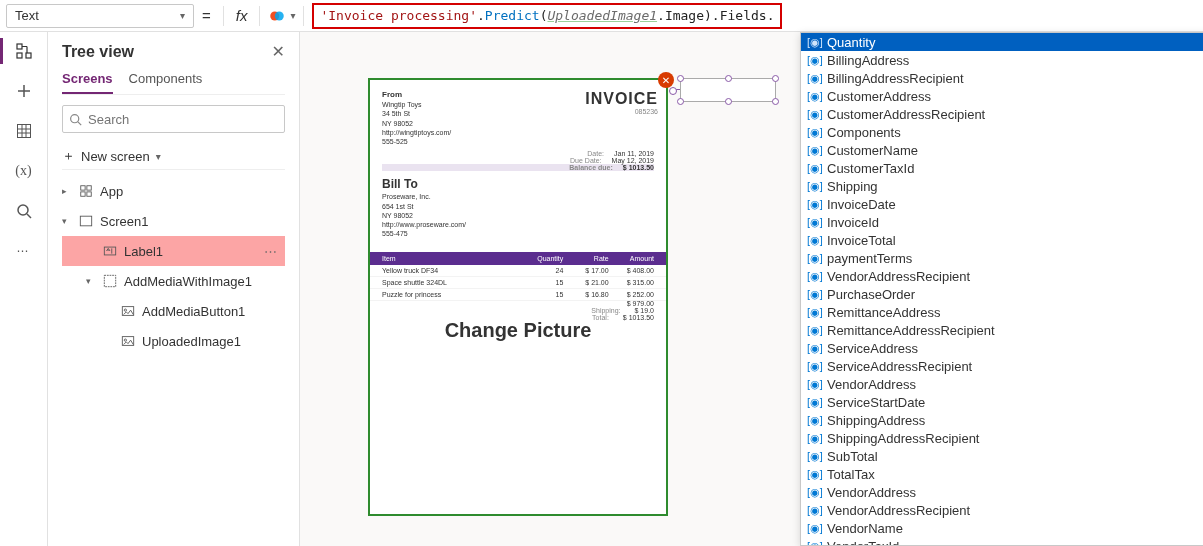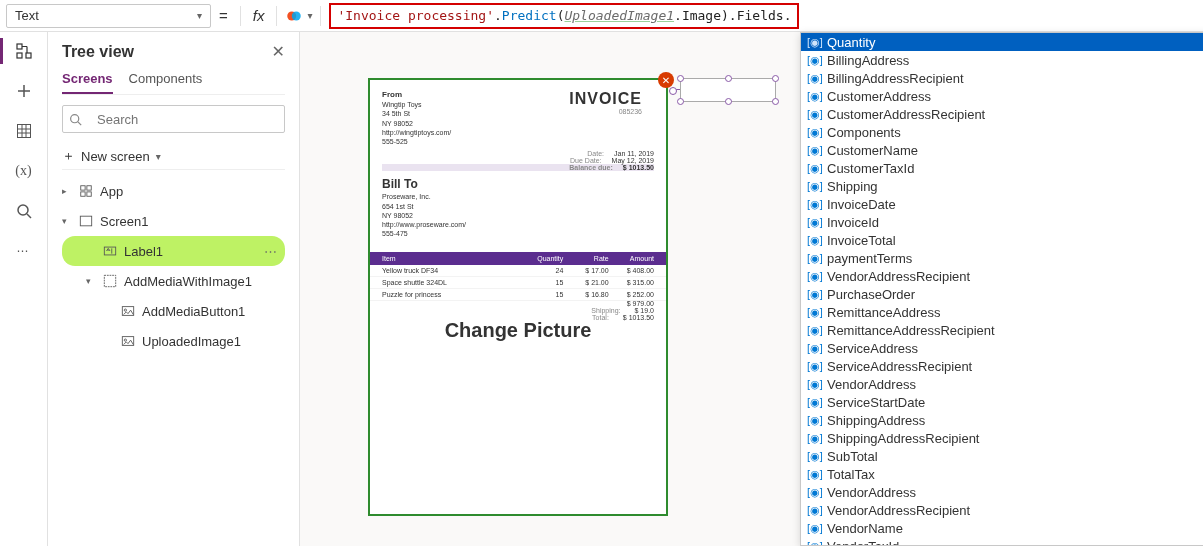--- a/index.html
+++ b/index.html
@@ -1,19 +1,19 @@
 <!DOCTYPE html>
 <html><head>
 <meta charset="utf-8">
 <style>
   * { box-sizing: border-box; margin: 0; padding: 0; }
   body { font-family: "Segoe UI", Arial, sans-serif; font-size: 12px; color: #333; background: #fff; width: 1203px; height: 546px; overflow: hidden; position: relative; }
 
   .formula-row { display: flex; align-items: center; height: 32px; border-bottom: 1px solid #e1e1e1; padding: 0 6px; gap: 4px; }
-  .prop-select { width: 205px; height: 24px; border: 1px solid #c8c8c8; border-radius: 2px; display: flex; align-items: center; justify-content: space-between; padding: 0 8px; font-size: 13px; }
+  .prop-select { width: 188px; height: 24px; border: 1px solid #c8c8c8; border-radius: 2px; display: flex; align-items: center; justify-content: space-between; padding: 0 8px; font-size: 13px; }
   .chev { font-size: 10px; color: #666; }
   .eq { font-size: 15px; padding: 0 4px; }
   .fx { font-style: italic; font-family: Liberation Sans, sans-serif; font-size: 15px; padding: 0 4px; }
   .vsep { width: 1px; height: 20px; background: #e1e1e1; margin: 0 4px; }
 
   .formula-text { border: 2px solid #d40000; height: 26px; display: flex; align-items: center; padding: 0 6px; font-family: Consolas, monospace; font-size: 13px; }
   .ft-str { color: #a31515; }
   .ft-dot, .ft-plain { color: #222; }
   .ft-func { color: #0070c0; }
   .ft-ident { color: #6b6b6b; font-style: italic; text-decoration: underline; text-decoration-color: #9bd19b; }
@@ -23,37 +23,37 @@
   .rail-item.active { position: relative; }
   .rail-item.active::before { content:""; position:absolute; left:-15px; top:-4px; bottom:-4px; width:3px; background:#742774; }
 
   .tree-panel { position: absolute; left: 48px; top: 32px; width: 252px; bottom: 0; border-right: 1px solid #e1e1e1; padding: 10px 14px; }
   .tree-header { display: flex; justify-content: space-between; align-items: center; }
   .tree-title { font-size: 16px; font-weight: 600; }
   .close-x { font-size: 16px; color: #666; cursor: pointer; }
   .tabs { display: flex; gap: 16px; margin-top: 10px; font-size: 13px; border-bottom: 1px solid #eee; }
   .tab { padding-bottom: 6px; cursor: pointer; color: #555; }
   .tab.active { color: #742774; border-bottom: 2px solid #742774; font-weight: 600; }
-  .search-box { margin-top: 10px; height: 28px; border: 1px solid #c8c8c8; border-radius: 2px; display: flex; align-items: center; padding: 0 6px; gap: 15px; color: #888; }
+  .search-box { margin-top: 10px; height: 28px; border: 1px solid #c8c8c8; border-radius: 2px; display: flex; align-items: center; padding: 0 6px; gap: 6px; color: #888; }
   .search-input { border: none; outline: none; flex: 1; font-size: 13px; }
   .newscreen { margin-top: 10px; font-size: 13px; display: flex; align-items: center; gap: 6px; cursor: pointer; padding: 4px 0; border-bottom: 1px solid #eee; }
 
   .tree-list { margin-top: 6px; }
   .tree-row { display: flex; align-items: center; height: 30px; font-size: 13px; gap: 6px; cursor: pointer; padding-right: 6px; }
-  .tree-row.selected { background: #bef264; border-radius: 13px; }
+  .tree-row.selected { background: #fca5a5; }
   .tree-spacer { display:inline-block; }
   .tree-caret { width: 10px; font-size: 9px; color: #666; }
   .tree-icon { width: 16px; height: 16px; display:flex; align-items:center; justify-content:center; color:#555; }
   .tree-more { margin-left: auto; color:#666; letter-spacing: 2px; }
 
   .canvas-area { position: absolute; left: 300px; right: 0; top: 32px; bottom: 0; background: #faf9f8; }
   .app-frame { position: absolute; left: 68px; top: 46px; width: 300px; height: 438px; border: 2px solid #2e8b2e; background: #fff; }
   .badge-x { position: absolute; right: -8px; top: -8px; width: 16px; height: 16px; border-radius: 50%; background: #d83b01; color: #fff; font-size: 10px; display:flex; align-items:center; justify-content:center; }
 
-  .inv-top { display:flex; justify-content:space-between; padding: 10px 24px 4px 12px; }
+  .inv-top { display:flex; justify-content:space-between; padding: 10px 8px 4px 12px; }
   .inv-from { font-size: 7px; line-height: 1.3; }
   .inv-from .hdr { font-weight: 700; font-size: 8px; }
   .inv-title { text-align:right; }
   .inv-title .big { font-size: 16px; font-weight: 600; letter-spacing: 1px; }
   .inv-title .num { font-size: 7px; color:#888; }
   .inv-dates { font-size: 7px; padding: 0 12px; }
   .inv-dates div { display:flex; justify-content:space-between; }
   .inv-dates .lbl { color:#888; text-align:right; flex:1; margin-right:10px; }
   .balance-row { background:#eae3f0; font-weight:700; }
   .inv-bill { font-size: 7px; padding: 6px 12px; line-height:1.3; }

